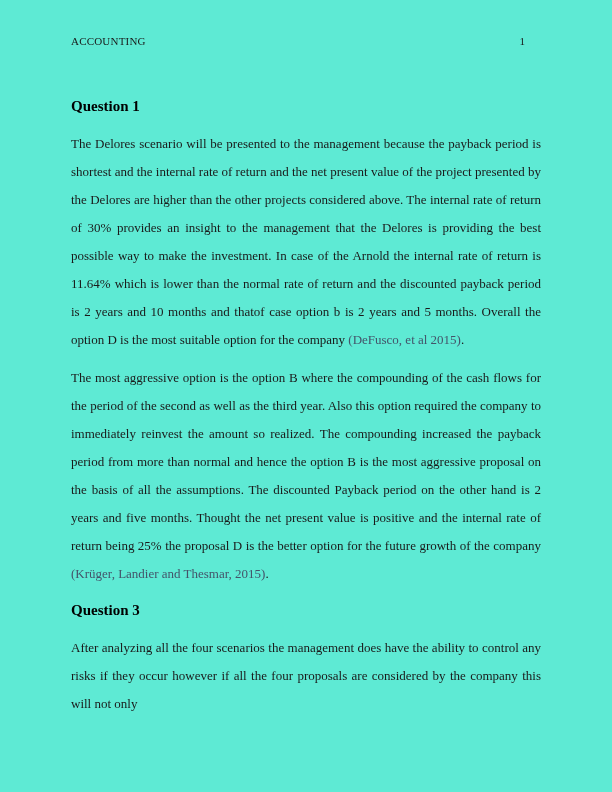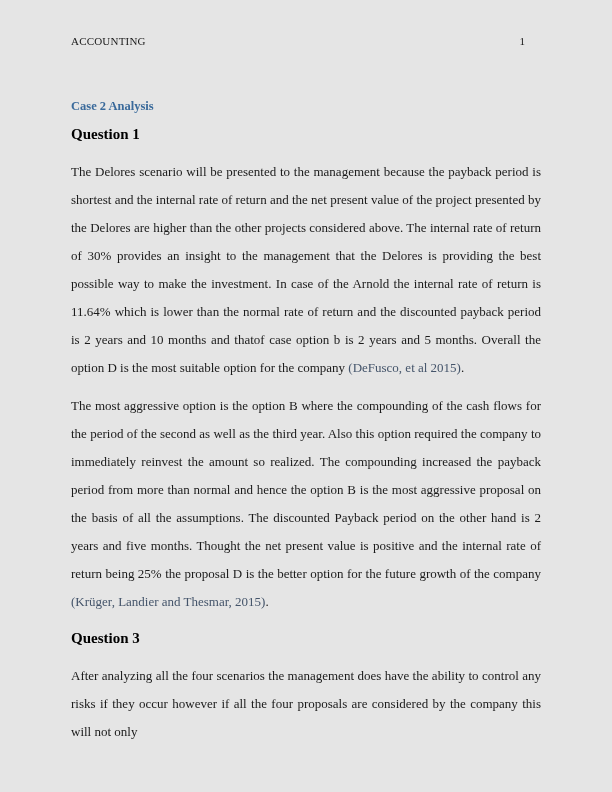--- a/index.html
+++ b/index.html
@@ -9,21 +9,21 @@
   }
   * { margin: 0; padding: 0; box-sizing: border-box; }
   html, body {
     background: #ffffff;
     font-family: "Liberation Serif", "DejaVu Serif", serif;
     color: var(--text-color);
   }
   .page {
     width: 612px;
     height: 792px;
-    background: #e5e5e5;
+    background: #5eead4;
     margin: 0 auto;
     padding: 34px 71px 0 71px;
     overflow: hidden;
     position: relative;
   }
   .page-header {
     display: flex;
     justify-content: space-between;
     align-items: baseline;
     font-size: 11px;
@@ -65,21 +65,20 @@
 </head>
 <body>
 
 <div class="page">
 
   <div class="page-header">
     <span class="running-head">ACCOUNTING</span>
     <span class="page-number">1</span>
   </div>
 
-  <h1 class="doc-title">Case 2 Analysis</h1>
 
   <section>
     <h2 class="q-heading">Question 1</h2>
     <p class="body-para"><span>The Delores scenario will be presented to the management because the payback period is shortest and the internal rate of return and the net present value of the project presented by the Delores are higher than the other projects considered above. The internal rate of return of 30% provides an insight to the management that the Delores is providing the best possible way to make the investment.  In case of the Arnold the internal rate of return is 11.64% which is lower than the normal rate of return and the discounted payback period is 2 years and 10 months and thatof case option b is 2 years and 5 months. Overall the option D is the most suitable option for the company </span><span class="citation">(DeFusco, et al 2015)</span><span>.</span></p>
   </section>
 
   <section>
     <p class="body-para"><span>The most aggressive option is the option B where the compounding of the cash flows for the period of the second as well as the third year. Also this option required the company to immediately reinvest the amount so realized. The compounding increased the payback period from more than normal and hence the option B is the most aggressive proposal on the basis of all the assumptions. The discounted Payback period on the other hand is 2 years and five months. Thought the net present value is positive and the internal rate of return being 25% the proposal D is the better option for the future growth of the company </span><span class="citation">(Krüger, Landier and Thesmar, 2015)</span><span>.</span></p>
   </section>
 

